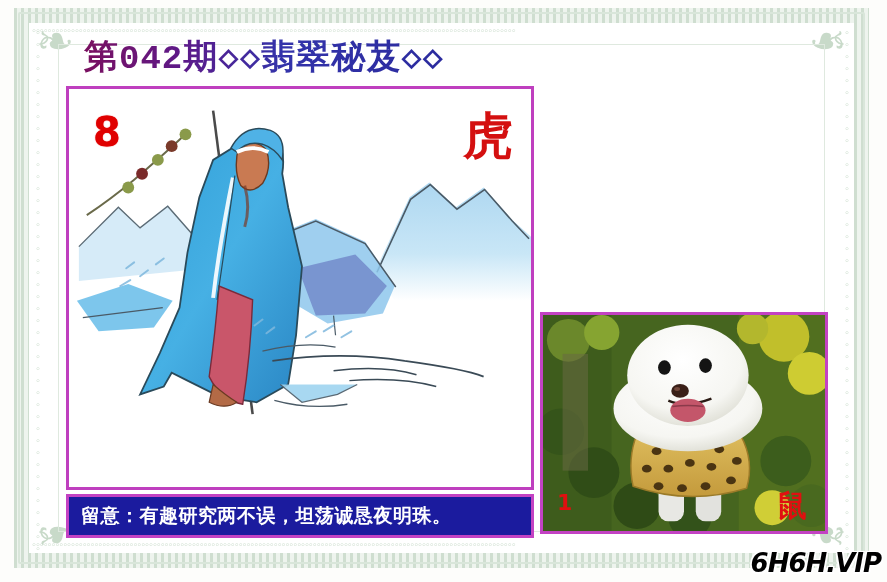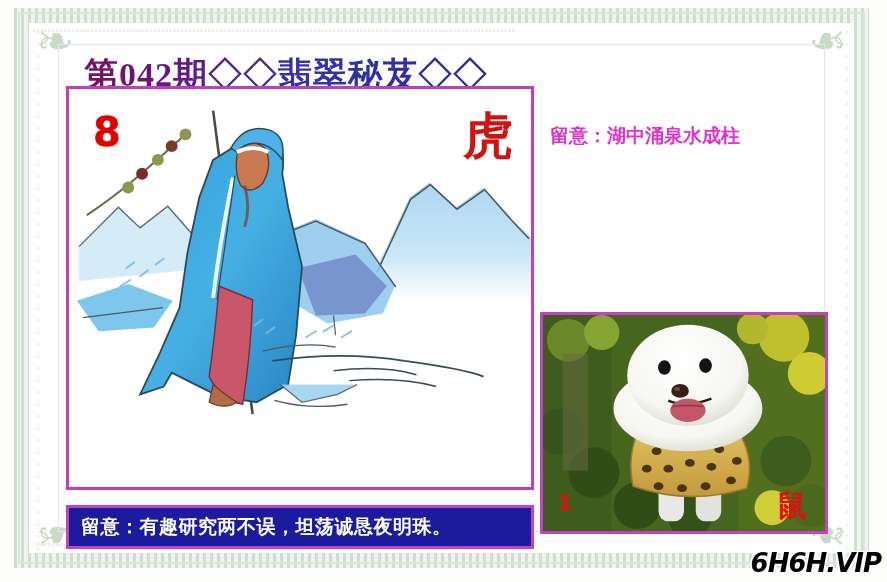--- a/index.html
+++ b/index.html
@@ -55,24 +55,24 @@
     border:1px solid #dfe9df;
   }
 
   
   .content{
     position:absolute;left:52px;top:24px;width:782px;height:534px;
   }
 
   
   .title{
-    position:absolute;left:32px;top:28px;
+    position:absolute;left:32px;top:10px;
     font-size:34px;font-weight:bold;letter-spacing:1px;
     white-space:nowrap;
-    font-family:Liberation Serif, serif;
+    font-family:Liberation Mono, monospace;
     background:linear-gradient(90deg,#7a1060 0%,#5c1a8a 28%,#3333aa 55%,#2b2b9e 100%);
     -webkit-background-clip:text;background-clip:text;
     color:transparent;text-align:center;-webkit-text-fill-color:transparent;
   }
   .title-rule{
     position:absolute;left:30px;top:71px;width:452px;height:3px;
     background:#c355c3;
   }
 
   
@@ -94,21 +94,21 @@
     position:absolute;right:18px;top:22px;
     font-size:50px;font-weight:bold;color:#d41010;
     font-family:"DejaVu Sans","Liberation Sans",sans-serif;
     line-height:1;
   }
 
   
   .caption-bar{
     position:absolute;left:14px;top:470px;width:468px;height:44px;
     border:3px solid #c342c3;background:#1b1b9e;box-sizing:border-box;
-    display:flex;align-items:center;margin-top:11px;
+    display:flex;align-items:center;
   }
   .caption-text{
     color:#ffffff;font-size:19px;font-weight:bold;padding-left:12px;
     font-family:"DejaVu Sans","Liberation Sans",sans-serif;
     white-space:nowrap;letter-spacing:.5px;
   }
 
   
   .verse{
     position:absolute;left:498px;top:96px;width:280px;
@@ -256,21 +256,20 @@
       </div>
       <div class="num-8">8</div>
       <div class="zodiac-main">虎</div>
     </div>
 
     <div class="caption-bar">
       <span class="caption-text">留意：有趣研究两不误，坦荡诚恳夜明珠。</span>
     </div>
 
     <div class="verse">
-      <span>留意：湖中涌泉水成柱</span>
     </div>
 
     <div class="photo-card">
       <svg viewBox="0 0 288 222" preserveAspectRatio="none" aria-hidden="true">
         <defs>
           <radialGradient id="fur" cx="45%" cy="35%" r="70%">
             <stop offset="0%" stop-color="#ffffff"></stop>
             <stop offset="70%" stop-color="#f6f6f2"></stop>
             <stop offset="100%" stop-color="#dcdcd2"></stop>
           </radialGradient>

